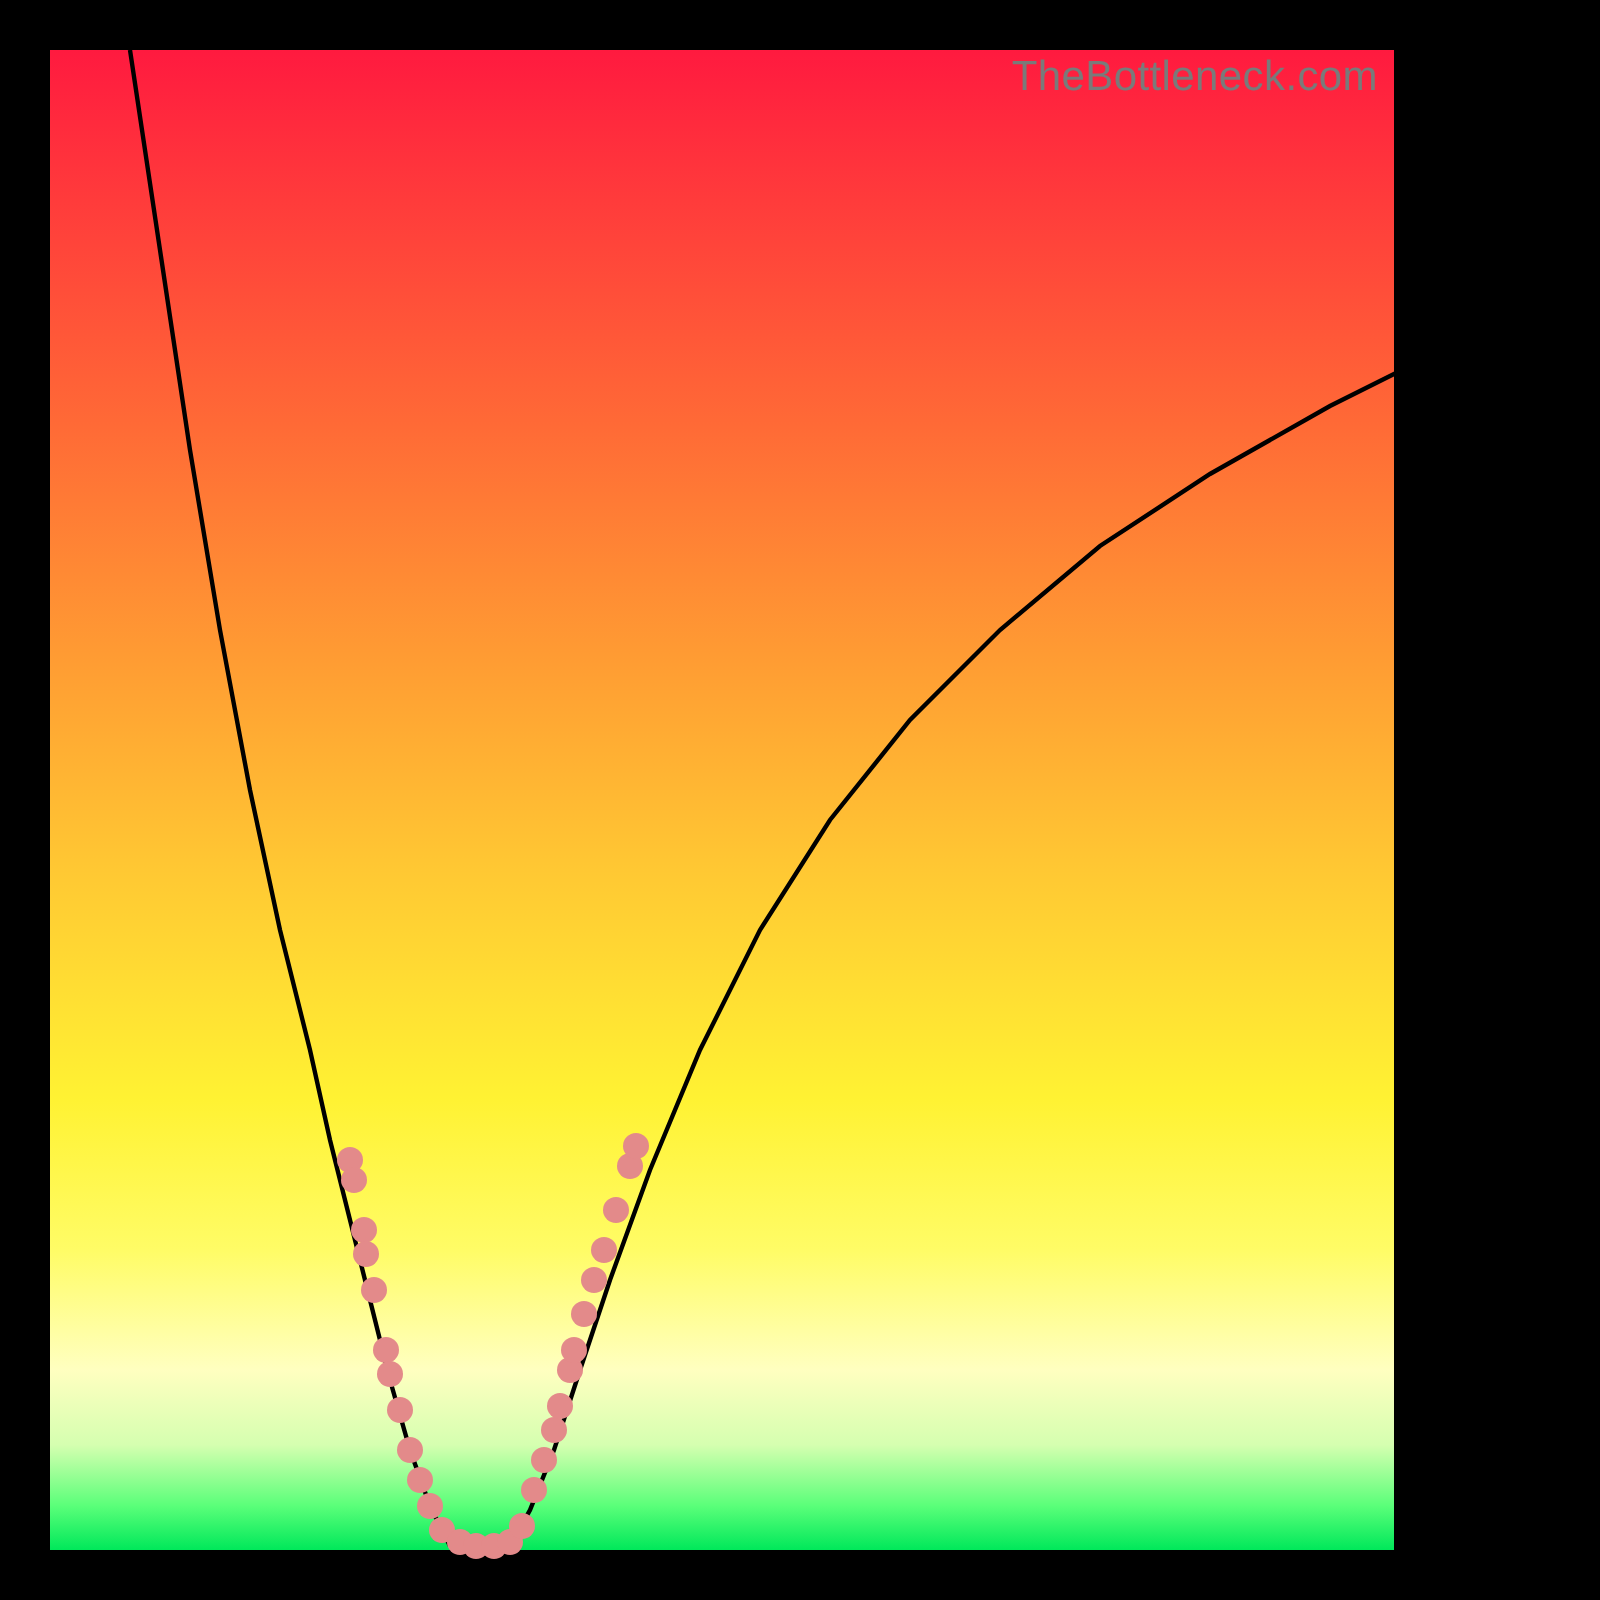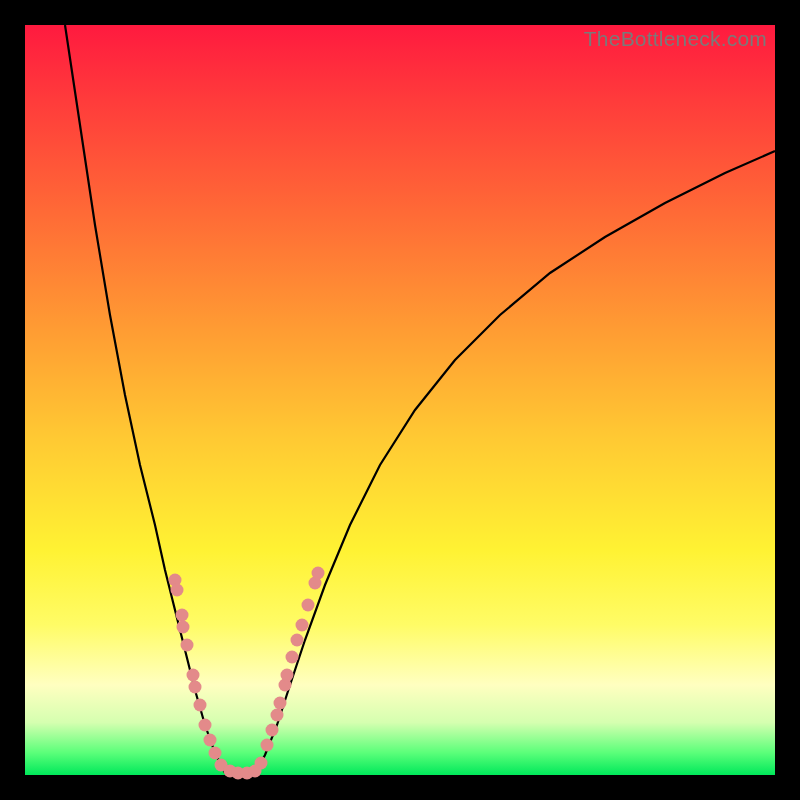--- a/index.html
+++ b/index.html
@@ -8,21 +8,21 @@
     width: 800px;
     height: 800px;
     background: #000;
     overflow: hidden;
     font-family: Arial, Helvetica, sans-serif;
   }
   .frame {
     position: absolute;
     left: 25px;
     top: 25px;
-    width: 750px;
+    width: 672px;
     height: 750px;
     background: linear-gradient(to bottom,
       #ff1a3f 0%,
       #ff3b3b 10%,
       #ff6a36 25%,
       #ff9a33 40%,
       #ffc933 55%,
       #fff233 70%,
       #fffc66 80%,
       #ffffc0 88%,

